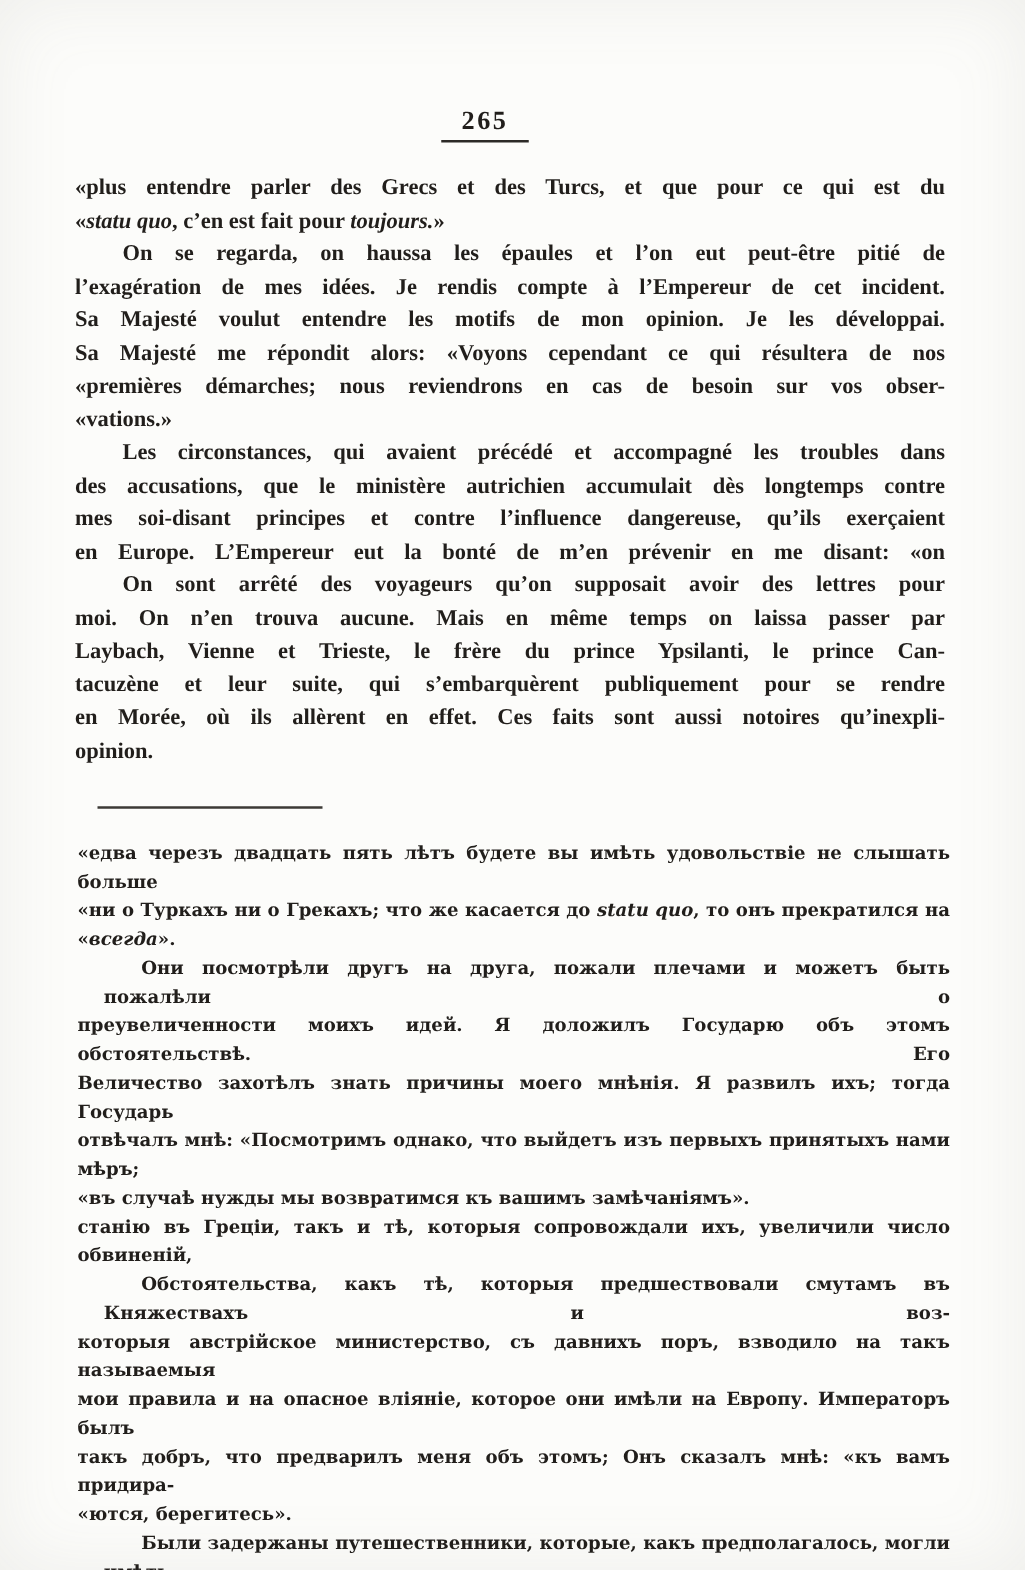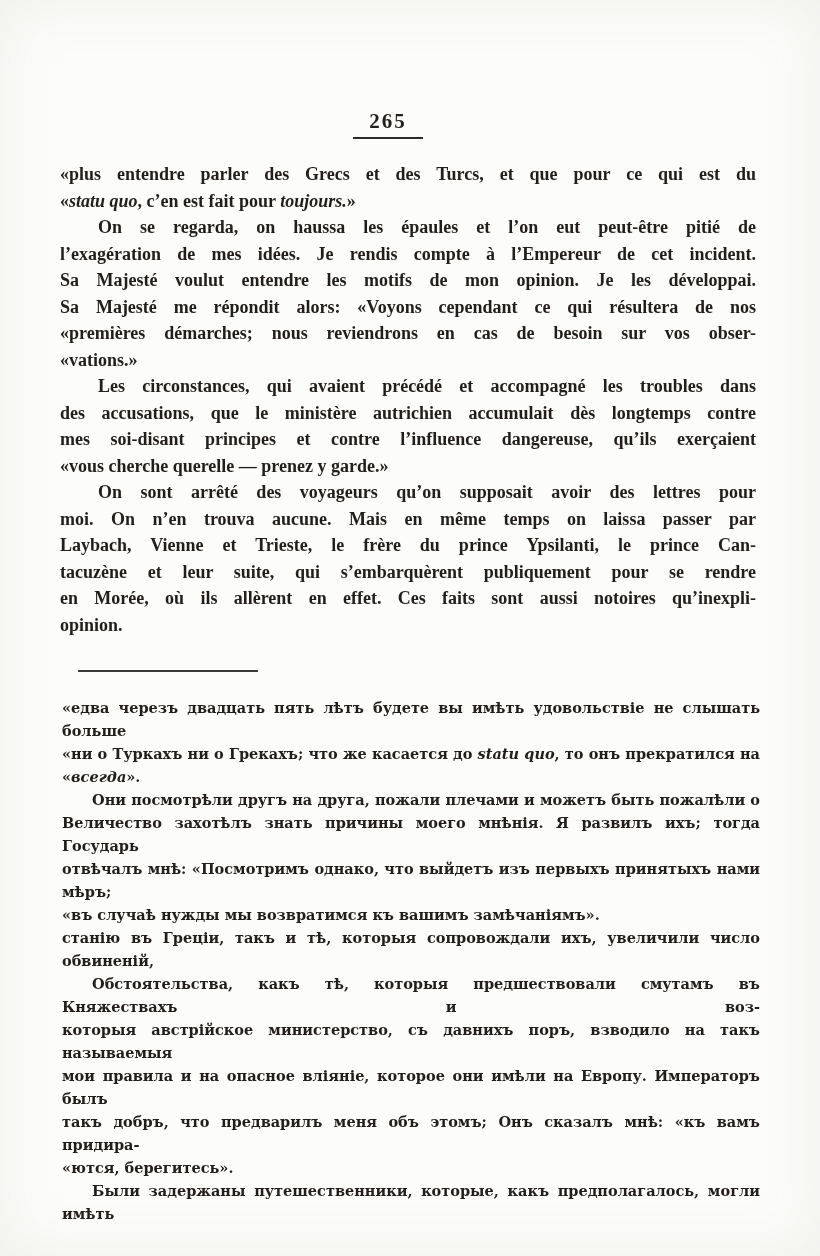--- a/index.html
+++ b/index.html
@@ -21,42 +21,41 @@
     text-align: center;
     padding-top: 84px;
     transform: translateX(-22px);
   }
   .pagenum {
     display: inline-block;
     font-size: 21px;
     letter-spacing: 2px;
     border-bottom: 2px solid #2c2a27;
     padding: 0 16px 3px 16px;
-    margin-top: 25px;
   }
   .main-text {
     margin: 22px 64px 0 60px;
     font-size: 18px;
     line-height: 26.5px;
   }
   .footnote {
     margin: 24px 60px 0 62px;
     font-family: "DejaVu Serif", serif;
     font-size: 14.5px;
     line-height: 23px;
     font-weight: 700;
   }
   .para { margin: 0; }
   .line {
     text-align: justify;
     text-align-last: justify;
   }
   .line.last { text-align-last: left; }
   .para.indent .line.first { text-indent: 38px; }
-  .footnote .para.indent .line.first { text-indent: 30px; }
+  .footnote .para.indent .line.first { text-indent: 30px; margin-left: 21px; }
   .footnote-divider {
     margin: 32px 0 0 78px;
     width: 180px;
     height: 0;
     border-top: 2px solid #3c3a36;
   }
   i { font-style: italic; }
 </style>
 </head>
 <body>
@@ -77,21 +76,21 @@
         <div class="line">l’exagération de mes idées. Je rendis compte à l’Empereur de cet incident.</div>
         <div class="line">Sa Majesté voulut entendre les motifs de mon opinion. Je les développai.</div>
         <div class="line">Sa Majesté me répondit alors: «Voyons cependant ce qui résultera de nos</div>
         <div class="line">«premières démarches; nous reviendrons en cas de besoin sur vos obser-</div>
         <div class="line last">«vations.»</div>
       </div>
       <div class="para indent">
         <div class="line first">Les circonstances, qui avaient précédé et accompagné les troubles dans</div>
         <div class="line">des accusations, que le ministère autrichien accumulait dès longtemps contre</div>
         <div class="line">mes soi-disant principes et contre l’influence dangereuse, qu’ils exerçaient</div>
-        <div class="line last">«vous cherche querelle — prenez y garde.»</div>
+        <div class="line">en Europe. L’Empereur eut la bonté de m’en prévenir en me disant: «on</div>
       </div>
       <div class="para indent">
         <div class="line first">On sont arrêté des voyageurs qu’on supposait avoir des lettres pour</div>
         <div class="line">moi. On n’en trouva aucune. Mais en même temps on laissa passer par</div>
         <div class="line">Laybach, Vienne et Trieste, le frère du prince Ypsilanti, le prince Can-</div>
         <div class="line">tacuzène et leur suite, qui s’embarquèrent publiquement pour se rendre</div>
         <div class="line">en Morée, où ils allèrent en effet. Ces faits sont aussi notoires qu’inexpli-</div>
         <div class="line last">opinion.</div>
       </div>
     </div>
@@ -99,20 +98,21 @@
   <div class="footnote-divider"></div>
 
   <div class="footnote">
       <div class="para">
         <div class="line first">«едва черезъ двадцать пять лѣтъ будете вы имѣть удовольствіе не слышать больше</div>
         <div class="line">«ни о Туркахъ ни о Грекахъ; что же касается до <i>statu quo</i>, то онъ прекратился на</div>
         <div class="line last">«<i>всегда</i>».</div>
       </div>
       <div class="para indent">
         <div class="line first">Они посмотрѣли другъ на друга, пожали плечами и можетъ быть пожалѣли о</div>
+        <div class="line">преувеличенности моихъ идей. Я доложилъ Государю объ этомъ обстоятельствѣ. Его</div>
         <div class="line">Величество захотѣлъ знать причины моего мнѣнія. Я развилъ ихъ; тогда Государь</div>
         <div class="line">отвѣчалъ мнѣ: «Посмотримъ однако, что выйдетъ изъ первыхъ принятыхъ нами мѣръ;</div>
         <div class="line last">«въ случаѣ нужды мы возвратимся къ вашимъ замѣчаніямъ».</div>
       </div>
       <div class="para indent">
         <div class="line">станію въ Греціи, такъ и тѣ, которыя сопровождали ихъ, увеличили число обвиненій,</div>
         <div class="line first">Обстоятельства, какъ тѣ, которыя предшествовали смутамъ въ Княжествахъ и воз-</div>
         <div class="line">которыя австрійское министерство, съ давнихъ поръ, взводило на такъ называемыя</div>
         <div class="line">мои правила и на опасное вліяніе, которое они имѣли на Европу. Императоръ былъ</div>
         <div class="line">такъ добръ, что предварилъ меня объ этомъ; Онъ сказалъ мнѣ: «къ вамъ придира-</div>

